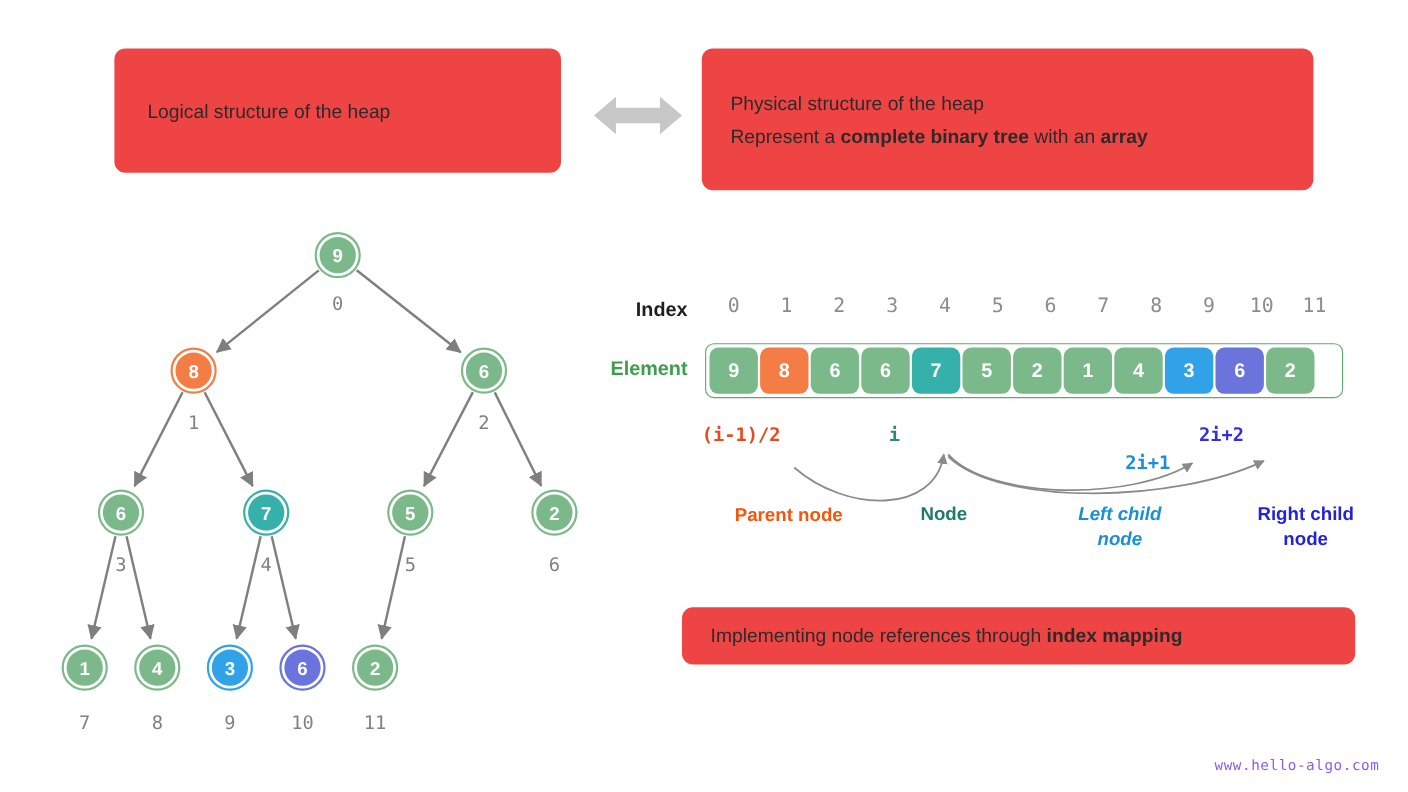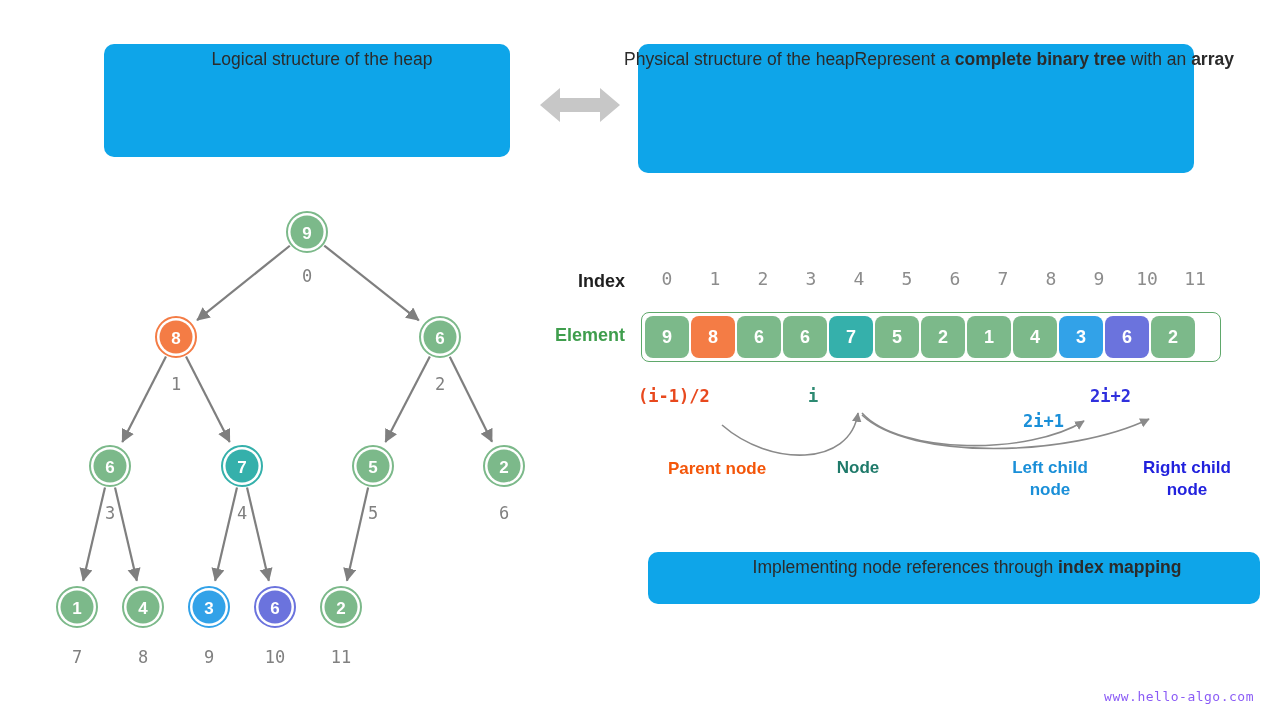--- a/index.html
+++ b/index.html
@@ -18,25 +18,25 @@
   .stage {
     position: absolute;
     left: 0; top: 0;
     width: 1280px;
     height: 720px;
   }
 
   
   .caption-box {
     position: absolute;
-    background: #0ea5e9;
+    background: #ef4444;
     border-radius: 10px;
     box-sizing: border-box;
     display: flex;
-    flex-direction: row;
+    flex-direction: column;
     justify-content: center;
   }
   .caption-line {
     font-size: 17.5px;
     color: #2b2b2b;
     line-height: 30px;
     white-space: nowrap;
   }
   .caption-line b { font-weight: bold; }
 
@@ -48,21 +48,20 @@
   #caption-right {
     left: 638px; top: 44px;
     width: 556px; height: 129px;
     padding-left: 26px;
   }
   #caption-bottom {
     left: 620px; top: 552px;
     width: 612px; height: 52px;
     padding-left: 26px;
     justify-content: center;
-    margin-left: 28px;
   }
 
   
   #equiv-arrow {
     position: absolute;
     left: 540px; top: 84px;
     width: 80px; height: 42px;
   }
 
   
@@ -160,21 +159,21 @@
 
   .role {
     position: absolute;
     font-size: 17px;
     font-weight: bold;
     text-align: center;
     line-height: 22px;
   }
   #role-parent { left: 637px; top: 458px; width: 160px; color: #f4560a; }
   #role-node   { left: 808px; top: 457px; width: 100px; color: #1f7a6a; }
-  #role-left   { left: 988px; top: 457px; width: 124px; color: #1a8fd8; }
+  #role-left   { left: 956px; top: 457px; width: 124px; color: #1a8fd8; font-style: italic; }
   #role-right  { left: 1124px; top: 457px; width: 126px; color: #2222dd; }
 
   #map-arrows {
     position: absolute;
     left: 600px; top: 395px;
     width: 660px; height: 70px;
   }
 
   
   #watermark {

